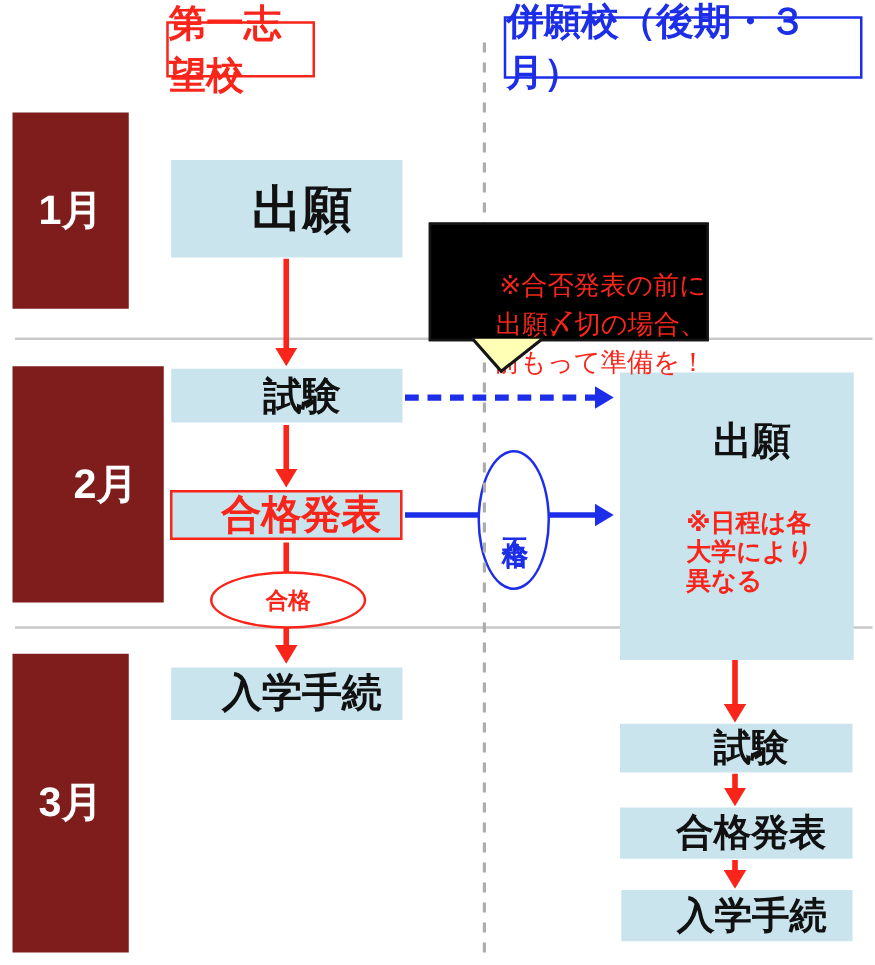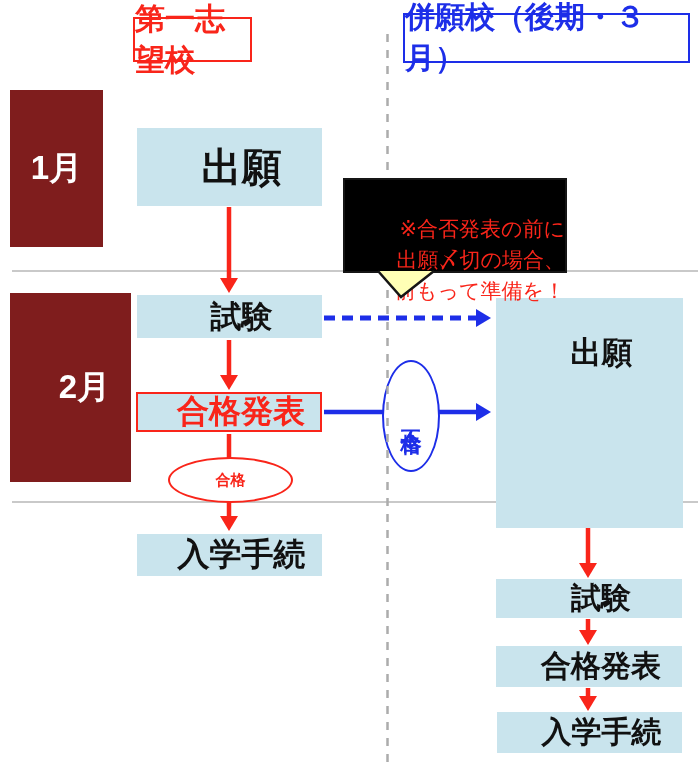--- a/index.html
+++ b/index.html
@@ -47,21 +47,21 @@
     color:#F9251A;font-size:20px;font-weight:600;line-height:23px;white-space:pre-line;text-align:left;
   }
   .fbox.r-exam{left:496px;top:579px;width:186px;height:39px;font-size:30px;}
   .fbox.r-announce{left:496px;top:646px;width:186px;height:41px;font-size:30px;}
   .fbox.r-enroll{left:497px;top:712px;width:185px;height:41px;font-size:30px;}
   
   .oval{
     position:absolute;background:#ffffff;border-radius:50%;display:flex;align-items:center;justify-content:center;
     font-weight:600;z-index:30;box-sizing:border-box;
   }
-  .oval.pass{left:168px;top:457px;width:125px;height:46px;border:2px solid #F9251A;color:#F9251A;font-size:15px;}
+  .oval.pass{left:168px;top:457px;width:125px;height:46px;border:2px solid #F9251A;color:#F9251A;font-size:18px;}
   .oval.fail{
     left:382px;top:360px;width:58px;height:112px;border:2px solid #1D2EE8;color:#1D2EE8;font-size:21px;
     writing-mode:vertical-rl;letter-spacing:2px;
   }
   
   .callout{
     position:absolute;left:343px;top:178px;width:224px;height:95px;background:#000000;
     border:2.5px solid #151515;box-sizing:border-box;z-index:50;
     color:#F9251A;font-size:21px;font-weight:400;line-height:31px;white-space:pre-line;
     padding:2px 0 0 11px;
@@ -78,20 +78,23 @@
 
   <div class="hline h1"></div>
   <div class="hline h2"></div>
 
   <div class="month m1">
     <span>1月</span>
   </div>
   <div class="month m2">
     <span>2月</span>
   </div>
+  <div class="month m3">
+    <span>3月</span>
+  </div>
 
   <div class="hdr first">
     <span>第一志望校</span>
   </div>
   <div class="hdr backup">
     <span>併願校（後期・３月）</span>
   </div>
 
   <div class="fbox l-apply">
     <span>出願</span>
@@ -101,20 +104,23 @@
   </div>
   <div class="fbox l-announce">
     <span>合格発表</span>
   </div>
   <div class="fbox l-enroll">
     <span>入学手続</span>
   </div>
 
   <div class="fbox r-big">
     <span class="r-apply-title">出願</span>
+    <span class="r-apply-note">※日程は各
+大学により
+異なる</span>
   </div>
   <div class="fbox r-exam">
     <span>試験</span>
   </div>
   <div class="fbox r-announce">
     <span>合格発表</span>
   </div>
   <div class="fbox r-enroll">
     <span>入学手続</span>
   </div>

